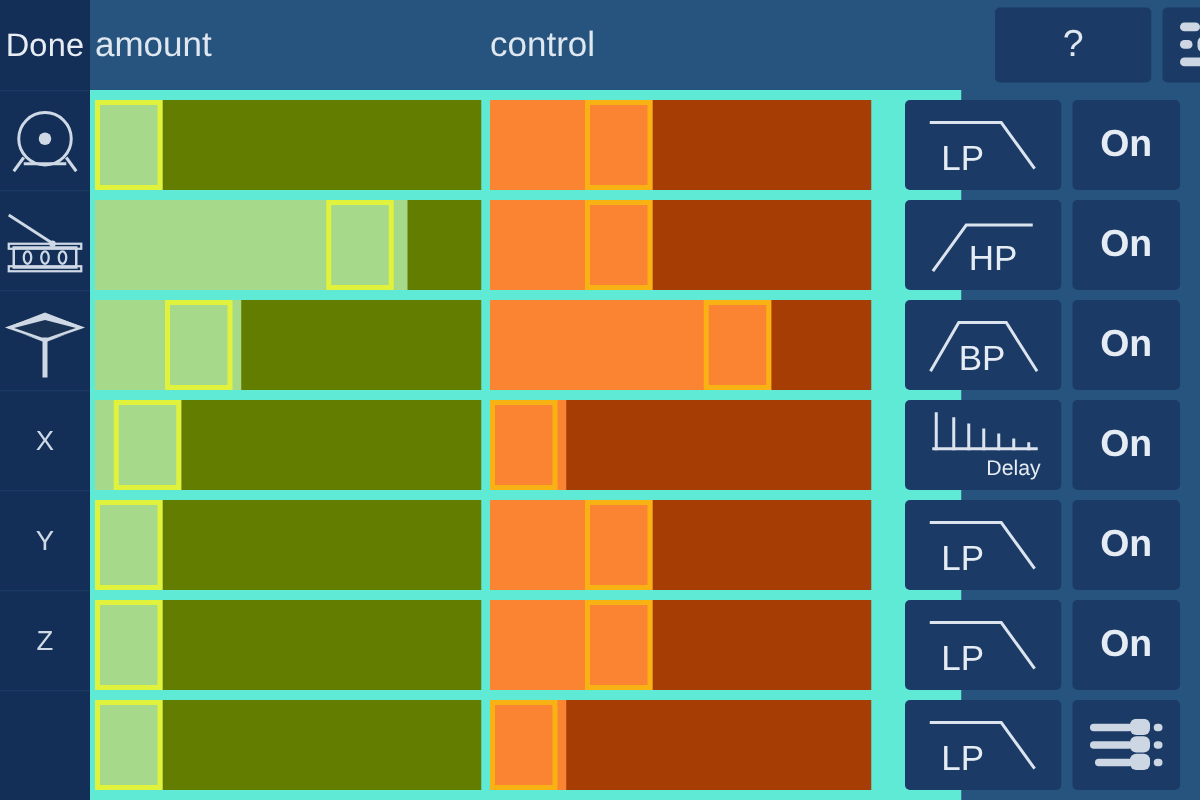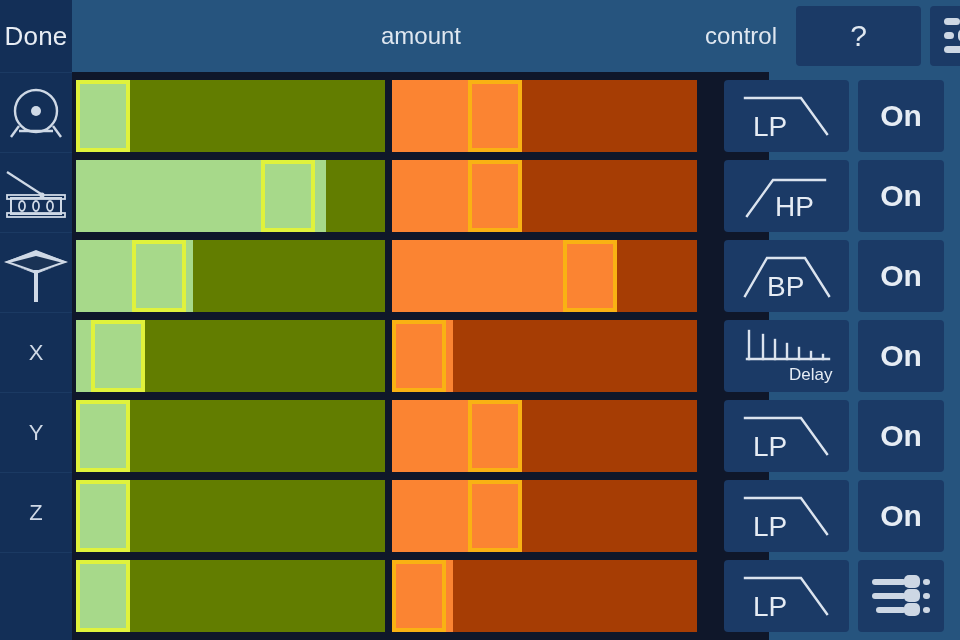--- a/index.html
+++ b/index.html
@@ -11,21 +11,21 @@
     width: 960px;
     height: 640px;
     overflow: hidden;
     font-family: "Liberation Sans", sans-serif;
     -webkit-font-smoothing: antialiased;
   }
   #app {
     position: relative;
     width: 769px;
     height: 640px;
-    background: #0f172a;
+    background: #5eead4;
   }
 
   
   .sidebar {
     position: absolute;
     left: 0; top: 0;
     width: 72px;
     height: 640px;
     background: #132f57;
     display: flex;
@@ -62,23 +62,23 @@
     left: 72px; top: 0;
     width: 888px; height: 72px;
     background: #26547e;
   }
   .hdr-label {
     position: absolute;
     top: 0;
     height: 72px;
     display: flex;
     align-items: center;
-    justify-content: flex-end;
+    justify-content: flex-start;
     color: #dfe7f0;
-    font-size: 24px;
+    font-size: 28px;
   }
   .hdr-amount { left: 4px;  width: 385px; }
   .hdr-control{ left: 320px; width: 385px; }
 
   
   .rows {
     position: absolute;
     left: 0; top: 72px;
     width: 960px; height: 568px;
   }

